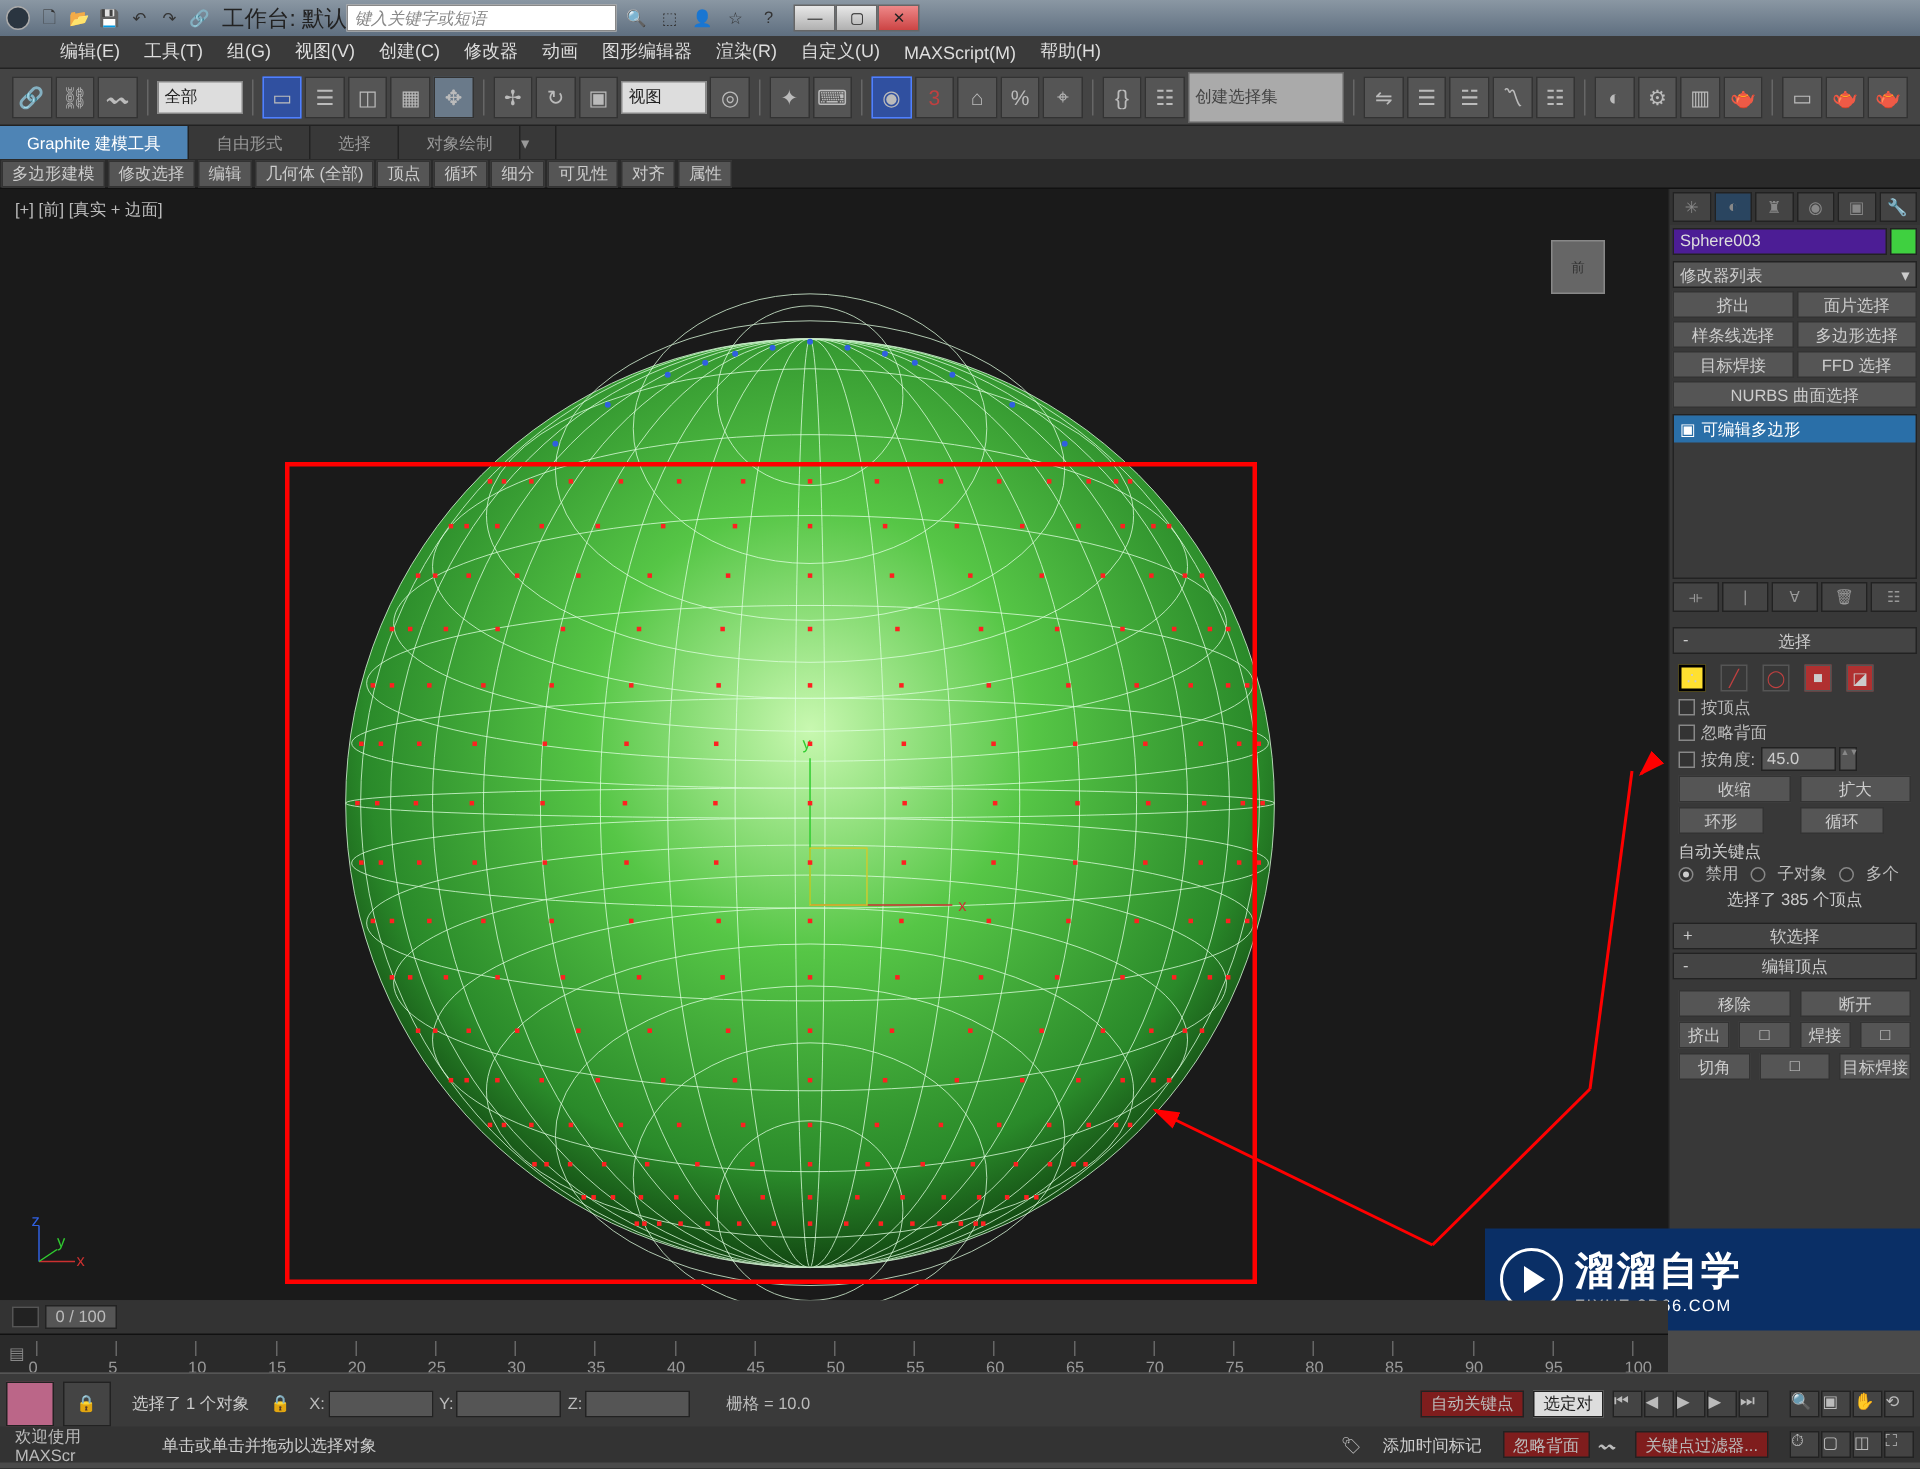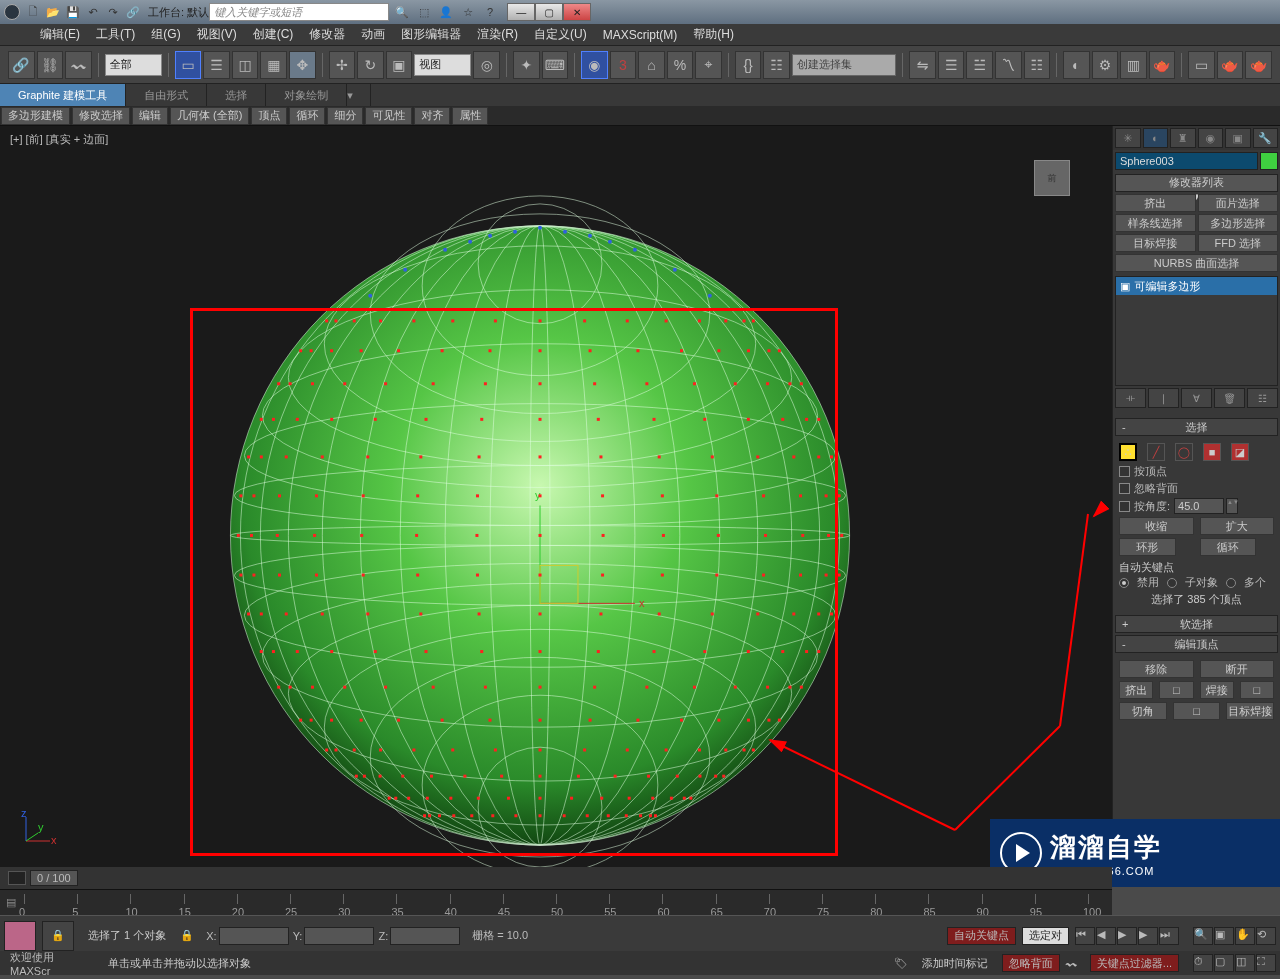--- a/index.html
+++ b/index.html
@@ -3,40 +3,40 @@
 <meta charset="utf-8">
 <style>
 * { margin:0; padding:0; box-sizing:border-box; font-family:"Microsoft YaHei","Segoe UI",sans-serif; font-size:11px; user-select:none; }
 body { background:#4a4a4a; width:1280px; height:979px; overflow:hidden; color:#ccc; position:relative; }
 
 
 .titlebar { height:24px; background:linear-gradient(#8a97a3,#5f6f80); display:flex; align-items:center; padding:0 4px; }
 .titlebar .appicon { width:16px; height:16px; background:#2a3540; border-radius:50%; margin-right:4px; border:1px solid #aaa; }
 .titlebar .qbtns { display:flex; gap:2px; }
 .titlebar .qbtn { width:18px; height:18px; color:#333; display:flex; align-items:center; justify-content:center; }
-.titlebar .ws { margin-left:6px; color:#222; font-size:11px; }
+.titlebar .ws { margin-left:6px; color:#222; font-size:15px; }
 .titlebar .title { flex:1; text-align:center; color:#222; font-size:12px; }
 .titlebar .search { width:180px; height:18px; background:#fff; border:1px solid #888; padding:0 4px; color:#888; font-style:italic; display:flex; align-items:center; }
 .titlebar .ricon { width:18px; height:18px; margin-left:4px; color:#333; display:flex; align-items:center; justify-content:center; }
 .titlebar .wincontrols { display:flex; margin-left:8px; }
 .titlebar .winbtn { width:28px; height:18px; background:linear-gradient(#e8e8e8,#b0b0b0); border:1px solid #666; display:flex; align-items:center; justify-content:center; font-size:10px; color:#222; }
 .titlebar .winbtn.close{ background:linear-gradient(#e88,#c44); }
 
 
 .menubar { height:22px; background:#3a3a3a; display:flex; align-items:center; padding-left:32px; border-bottom:1px solid #222; }
 .menubar .mitem { padding:0 8px; height:100%; display:flex; align-items:center; color:#ddd; font-size:12px; }
 
 
 .toolbar { height:38px; background:#444; display:flex; align-items:center; padding:0 8px; gap:2px; border-bottom:1px solid #222; }
 .tbtn { width:28px; height:28px; background:#555; border:1px solid #333; display:flex; align-items:center; justify-content:center; color:#bbb; font-size:14px; }
 .tbtn.active { background:#6a7a8a; }
 .tbtn.sel { background:#3050a0; border-color:#5080ff; }
 .tsep { width:1px; height:24px; background:#666; margin:0 4px; }
 .tdrop { height:22px; background:#ddd; border:1px solid #888; padding:0 4px; color:#222; display:flex; align-items:center; }
-.tinput { height:22px; background:#aaa; border:1px solid #666; padding:4px 4px; color:#444; display:flex; align-items:center; }
+.tinput { height:22px; background:#aaa; border:1px solid #666; padding:16px 4px; color:#444; display:flex; align-items:center; }
 
 
 .ribbon-tabs { height:22px; background:#383838; display:flex; }
 .rtab { padding:0 18px; display:flex; align-items:center; color:#999; border-right:1px solid #222; }
 .rtab.active { background:#4e84b5; color:#fff; }
 .ribbon-body { height:20px; background:#2a2a2a; display:flex; align-items:center; border-bottom:1px solid #111; }
 .rbtn { padding:0 6px; height:18px; background:#555; margin:0 1px; display:flex; align-items:center; color:#ccc; font-size:11px; border:1px solid #333; }
 
 
 .workspace { position:absolute; top:126px; left:0; right:168px; bottom:112px; background:#1a1a1a; }
@@ -45,23 +45,23 @@
 .viewcube { position:absolute; top:26px; right:30px; width:60px; height:60px; }
 .viewcube .cube { width:36px; height:36px; background:#666; border:1px solid #888; margin:8px auto; display:flex; align-items:center; justify-content:center; color:#333; font-size:9px; }
 .axistripod { position:absolute; bottom:18px; left:18px; width:40px; height:40px; }
 
 
 .cmdpanel { position:absolute; top:126px; right:0; bottom:112px; width:168px; background:#383838; border-left:1px solid #222; overflow:hidden; display:flex; flex-direction:column; }
 .cp-tabs { height:24px; display:flex; background:#333; gap:2px; padding:2px; }
 .cp-tab { flex:1; background:#444; border:1px solid #222; display:flex; align-items:center; justify-content:center; color:#888; }
 .cp-tab.active { background:#2a4560; }
 .cp-name { display:flex; align-items:center; padding:2px; gap:2px; }
-.cp-name .txt { flex:1; height:18px; background:#0c4a6e; border:1px solid #222; padding:0 4px; display:flex; align-items:center; color:#ddd; }
+.cp-name .txt { flex:1; height:18px; background:#4c1d95; border:1px solid #222; padding:0 4px; display:flex; align-items:center; color:#ddd; }
 .cp-name .colorbox { width:18px; height:18px; background:#3fd040; border:1px solid #222; }
-.cp-drop { height:18px; background:#555; border:1px solid #222; margin:2px; padding:0 4px; display:flex; align-items:center; justify-content:space-between; color:#ccc;flex-direction:column; }
+.cp-drop { height:18px; background:#555; border:1px solid #222; margin:2px; padding:0 4px; display:flex; align-items:center; justify-content:space-between; color:#ccc; }
 .cp-grid { display:grid; grid-template-columns:1fr 1fr; gap:2px; padding:0 2px; }
 .cp-gbtn { height:18px; background:#555; border:1px solid #333; display:flex; align-items:center; justify-content:center; color:#ccc; font-size:11px; }
 .cp-stack { height:110px; background:#3a3a3a; border:1px solid #222; margin:2px; }
 .cp-stack .row { height:18px; background:#2a6fa8; color:#fff; display:flex; align-items:center; padding:0 4px; gap:4px; }
 .cp-toolrow { height:22px; display:flex; gap:2px; padding:0 2px; margin-bottom:6px; }
 .cp-mini { flex:1; height:20px; background:#444; border:1px solid #222; display:flex; align-items:center; justify-content:center; color:#999; font-size:10px; }
 .rollout-head { height:18px; background:#444; border:1px solid #222; display:flex; align-items:center; justify-content:center; color:#ccc; margin:2px 2px 0; position:relative; }
 .rollout-head .toggle { position:absolute; left:6px; }
 .rollout-body { padding:4px 6px; }
 .sub-row { display:flex; gap:6px; align-items:center; margin:3px 0; }
@@ -769,21 +769,21 @@
       </div>
     <div class="coord">
         <span>Y:</span>
         <div class="v"></div>
       </div>
     <div class="coord">
         <span>Z:</span>
         <div class="v"></div>
       </div>
   </div>
-  <div style="margin-left:6px">栅格 = 10.0</div>
+  <div style="margin-left:18px">栅格 = 10.0</div>
   <div style="flex:1"></div>
   <div class="autokeybtn">自动关键点</div>
   <div class="autokeybtn" style="background:#ddd;color:#222">选定对</div>
   <div class="vpbtns">
     <div class="vpbtn">⏮</div>
     <div class="vpbtn">◀</div>
     <div class="vpbtn">▶</div>
     <div class="vpbtn">▶</div>
     <div class="vpbtn">⏭</div>
   </div>

